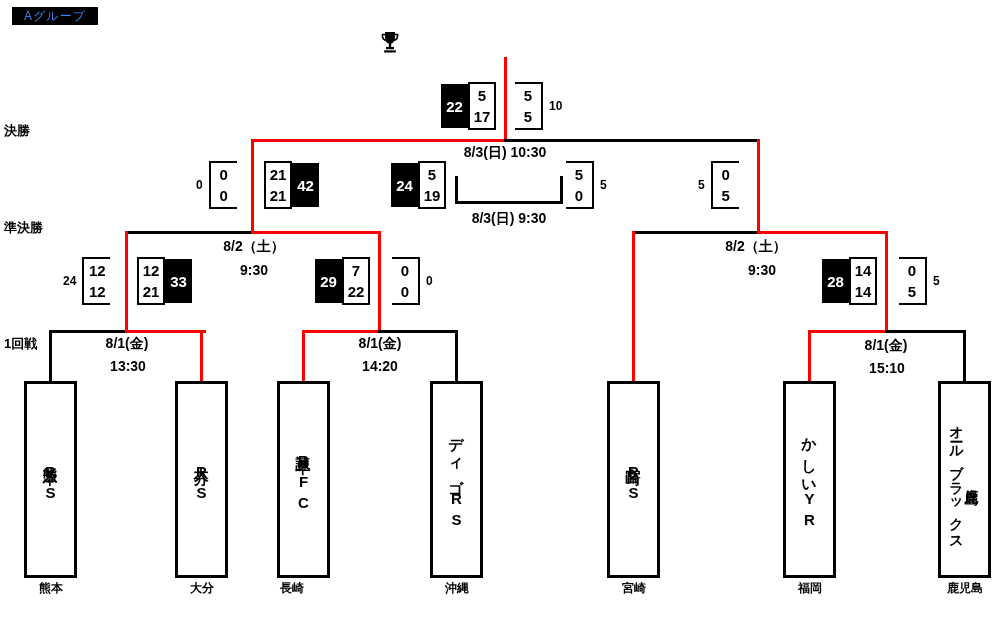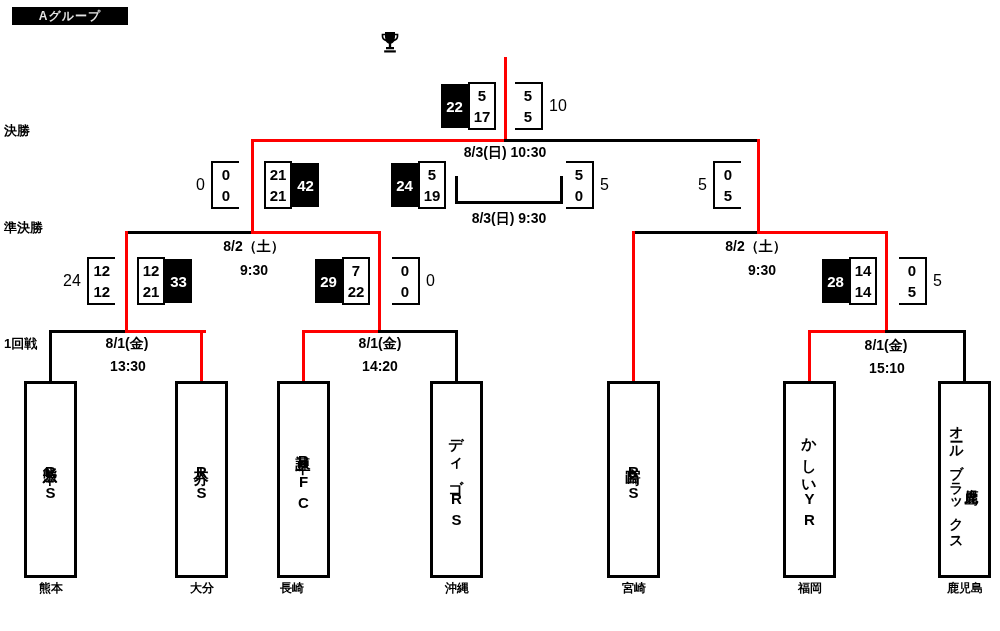--- a/index.html
+++ b/index.html
@@ -1,22 +1,22 @@
 <!DOCTYPE html>
 <html style="--red: #fe0000; --line: #000000; --win-bg: #000000; --win-fg: #ffffff;"><head>
 <meta charset="utf-8">
 <style>
   :root { --red:#fe0000; --line:#000000; --win-bg:#000000; --win-fg:#ffffff; }
   * { box-sizing:border-box; margin:0; padding:0; }
   body { background:#ffffff; font-family:"Liberation Sans", sans-serif; }
   .stage { position:relative; width:1000px; height:631px; background:#ffffff; overflow:hidden; }
 
   
-  .group-tab { position:absolute; left:12px; top:7px; width:116px; height:18px;
-    background:var(--win-bg); color:#e5e5e5; font-size:12px; font-weight:bold;
+  .group-tab { position:absolute; left:12px; top:7px; width:86px; height:18px;
+    background:var(--win-bg); color:#3b82f6; font-size:12px; font-weight:normal;
     display:flex; align-items:center; justify-content:center; letter-spacing:1px; }
   .game-tab { position:absolute; left:12px; top:25px; width:75px; height:37px;
     background:#e8e8e8; font-size:15px; font-weight:bold;
     display:flex; align-items:center; justify-content:center; }
 
   
   .trophy { position:absolute; left:380px; top:31px; width:20px; height:22px; }
   .champ-name { position:absolute; left:424px; top:35px; font-size:15px; font-weight:bold; white-space:nowrap; }
 
   
@@ -33,21 +33,21 @@
   
   .score-group { position:absolute; display:flex; align-items:center; }
   .score-group.loser { gap:6px; }
   .box-total-win { width:27px; height:44px; background:var(--win-bg); color:var(--win-fg);
     font-size:15px; font-weight:bold; display:flex; align-items:center; justify-content:center; }
   .box-halves { width:28px; height:48px; border:2px solid #000; display:flex; flex-direction:column;
     align-items:center; justify-content:center; font-size:15px; font-weight:bold; }
   .box-halves span { line-height:21px; }
   .box-halves.open-right { border-right:none; }
   .box-halves.open-left { border-left:none; }
-  .total-lose { font-size:16px; font-weight:normal; }
+  .total-lose { font-size:12px; font-weight:bold; }
 
   
   .team { position:absolute; top:381px; width:53px; height:197px; border:3px solid #000; background:#fff;
     display:flex; align-items:center; justify-content:center; }
   .vname { writing-mode:vertical-rl; text-orientation:upright; font-size:15px; font-weight:bold;
     letter-spacing:4px; line-height:1; }
   .vname.small { font-size:14px; letter-spacing:2px; }
   .team-two-cols { gap:1px; }
   .pref { position:absolute; top:580px; transform:translateX(-50%); font-size:12px; font-weight:bold; white-space:nowrap;text-align:right; }
 </style>

